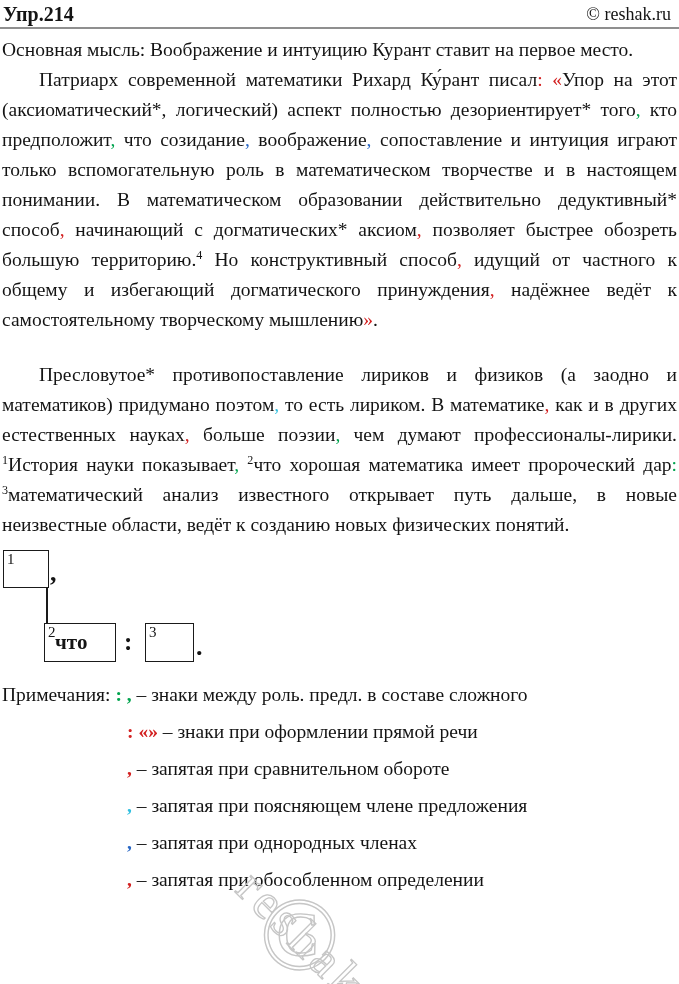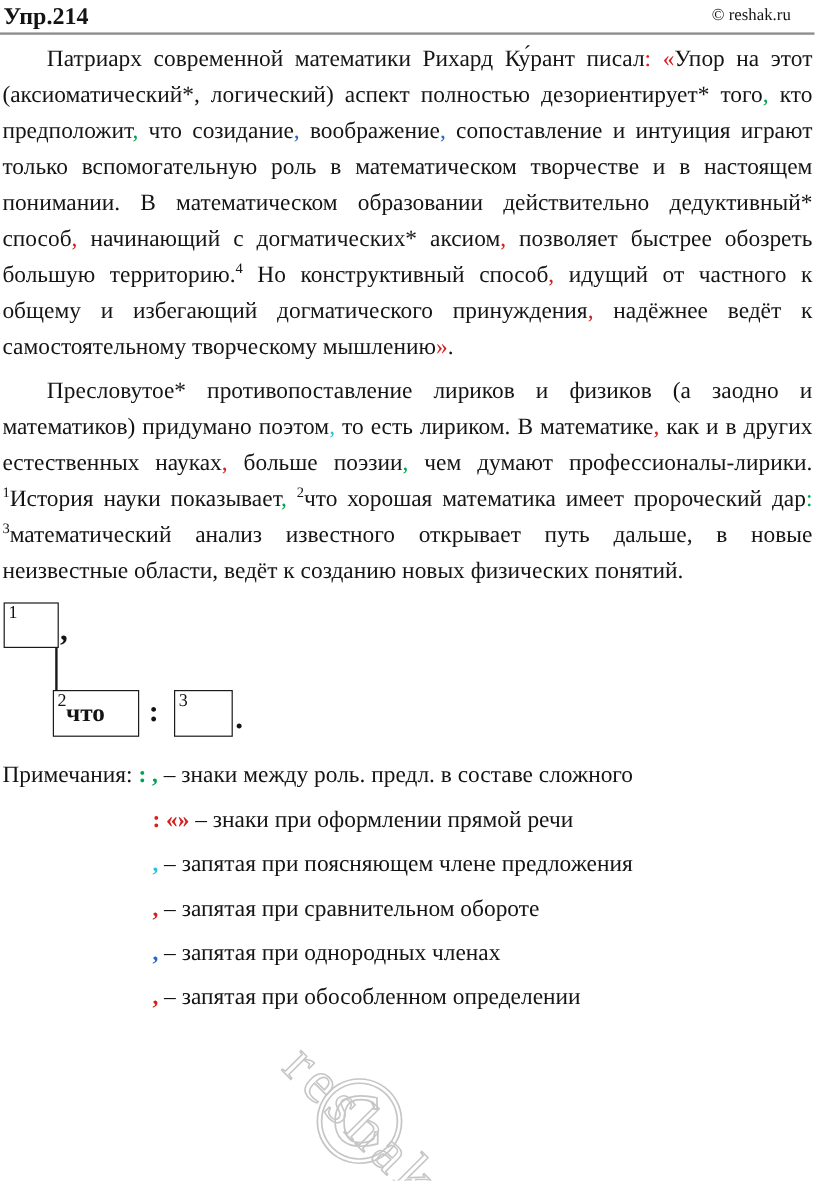--- a/index.html
+++ b/index.html
@@ -8,34 +8,34 @@
     width:679px; height:984px;
     background:#ffffff;
     font-family:"Liberation Serif", serif;
     color:#141414;
     overflow:hidden;
     box-sizing:border-box;
   }
   
   .hdr {
     display:flex; justify-content:space-between; align-items:flex-end;
-    padding:3px 20px 0 3px; line-height:22px;
+    padding:3px 8px 0 3px; line-height:22px;
   }
   .hdr .ex { font-weight:bold; font-size:20px; }
-  .hdr .cr { font-size:14px; }
+  .hdr .cr { font-size:18px; }
   .rule {
     border:none; margin:2px 0 0 0; height:0;
     border-top:2px solid #8f8f8f; width:100%;
   }
   
   .solution { padding:6px 2px 0 2px; font-size:19.5px; line-height:30px; text-align:justify; }
   .para { margin:0; }
   .para.indent { text-indent:37px; }
   .para.sp1 { margin-top:4px; }
-  .para.sp2 { margin-top:7px; }
+  .para.sp2 { margin-top:25px; }
   .sup { vertical-align:super; font-size:0.62em; line-height:0; }
   
   .diagram { position:relative; height:122px; margin-top:8px; }
   .dbox { position:absolute; border:1.8px solid #1a1a1a; box-sizing:border-box; background:#fff; }
   .box1 { left:3px;  top:2px;  width:46px; height:38px; }
   .box2 { left:44px; top:75px; width:72px; height:39px; }
   .box3 { left:145px;top:75px; width:49px; height:39px; }
   .box-num { position:absolute; left:3px; top:0px; font-size:15px; line-height:17px; }
   .box-word { position:absolute; left:10px; top:6px; font-weight:bold; font-size:21px; line-height:24px; }
   .connector { position:absolute; left:46px; top:40px; width:2px; height:35px; background:#1a1a1a; }
@@ -67,20 +67,21 @@
 
 <div class="page">
 
   <div class="hdr">
     <span class="ex">Упр.214</span>
     <span class="cr">© reshak.ru</span>
   </div>
   <hr class="rule">
 
   <div class="solution">
+    <p class="para"><span>Основная мысль: Воображение и интуицию Курант ставит на первое место.</span></p>
     <p class="para indent"><span>Патриарх современной математики Рихард Ку́рант писал</span><span style="color: rgb(211, 33, 33);">:</span><span> </span><span style="color: rgb(211, 33, 33);">«</span><span>Упор на этот (аксиоматический*, логический) аспект полностью дезориентирует* того</span><span style="color: rgb(0, 164, 78);">,</span><span> кто предположит</span><span style="color: rgb(0, 164, 78);">,</span><span> что созидание</span><span style="color: rgb(40, 102, 196);">,</span><span> воображение</span><span style="color: rgb(40, 102, 196);">,</span><span> сопоставление и интуиция играют только вспомогательную роль в математическом творчестве и в настоящем понимании. В математическом образовании действительно дедуктивный* способ</span><span style="color: rgb(211, 33, 33);">,</span><span> начинающий с догматических* аксиом</span><span style="color: rgb(211, 33, 33);">,</span><span> позволяет быстрее обозреть большую территорию.</span><span class="sup">4</span><span> Но конструктивный способ</span><span style="color: rgb(211, 33, 33);">,</span><span> идущий от частного к общему и избегающий догматического принуждения</span><span style="color: rgb(211, 33, 33);">,</span><span> надёжнее ведёт к самостоятельному творческому мышлению</span><span style="color: rgb(211, 33, 33);">»</span><span>.</span></p>
     <p class="para indent sp2"><span>Пресловутое* противопоставление лириков и физиков (а заодно и математиков) придумано поэтом</span><span style="color: rgb(47, 191, 223);">,</span><span> то есть лириком. В математике</span><span style="color: rgb(211, 33, 33);">,</span><span> как и в других естественных науках</span><span style="color: rgb(211, 33, 33);">,</span><span> больше поэзии</span><span style="color: rgb(0, 164, 78);">,</span><span> чем думают профессионалы-лирики. </span><span class="sup">1</span><span>История науки показывает</span><span style="color: rgb(0, 164, 78);">,</span><span> </span><span class="sup">2</span><span>что хорошая математика имеет пророческий дар</span><span style="color: rgb(0, 164, 78);">:</span><span> </span><span class="sup">3</span><span>математический анализ известного открывает путь дальше, в новые неизвестные области, ведёт к созданию новых физических понятий.</span></p>
   </div>
 
   <div class="diagram">
     <div class="dbox box1">
       <span class="box-num">1</span>
     </div>
     <span class="d-comma">,</span>
     <div class="connector"></div>
@@ -97,24 +98,24 @@
 
   <div class="notes">
     <div class="note-row">
       <span class="notes-title">Примечания:</span>
       <span><span style="color: rgb(0, 164, 78); font-weight: bold;">:</span><span style="color: rgb(0, 164, 78); font-weight: bold;"> ,</span><span> – знаки между роль. предл. в составе сложного</span></span>
     </div>
     <div class="note-row cont">
       <span><span style="color: rgb(211, 33, 33); font-weight: bold;">:</span><span style="color: rgb(211, 33, 33); font-weight: bold;"> «»</span><span> – знаки при оформлении прямой речи</span></span>
     </div>
     <div class="note-row cont">
-      <span><span style="color: rgb(47, 191, 223); font-weight: bold;">,</span><span> – запятая при поясняющем члене предложения</span></span>
+      <span><span style="color: rgb(211, 33, 33); font-weight: bold;">,</span><span> – запятая при сравнительном обороте</span></span>
     </div>
     <div class="note-row cont">
-      <span><span style="color: rgb(211, 33, 33); font-weight: bold;">,</span><span> – запятая при сравнительном обороте</span></span>
+      <span><span style="color: rgb(47, 191, 223); font-weight: bold;">,</span><span> – запятая при поясняющем члене предложения</span></span>
     </div>
     <div class="note-row cont">
       <span><span style="color: rgb(40, 102, 196); font-weight: bold;">,</span><span> – запятая при однородных членах</span></span>
     </div>
     <div class="note-row cont">
       <span><span style="color: rgb(211, 33, 33); font-weight: bold;">,</span><span> – запятая при обособленном определении</span></span>
     </div>
   </div>
 
   <div class="watermark">

